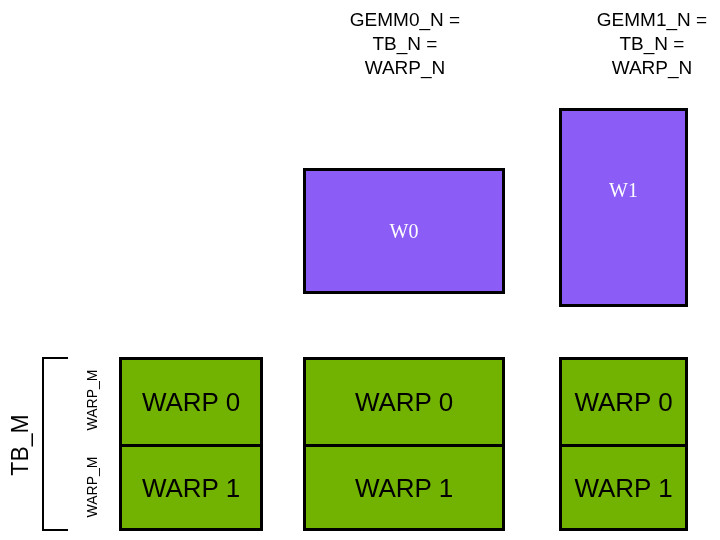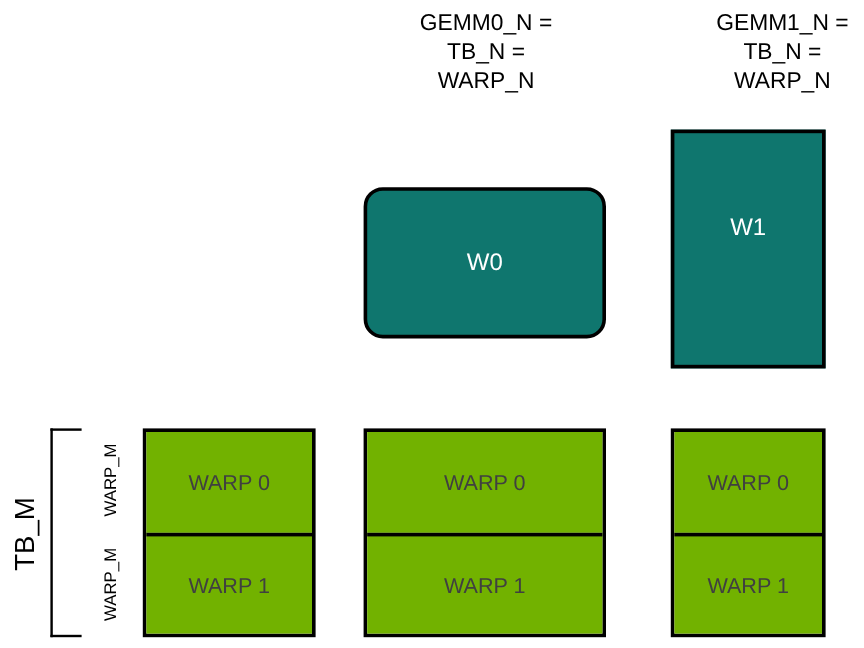--- a/index.html
+++ b/index.html
@@ -27,33 +27,34 @@
     color: #000000;
     white-space: pre-line;
     letter-spacing: 0px;
   }
   #caption-gemm0 { left: 305px; top: 8px; width: 200px; }
   #caption-gemm1 { left: 562px; top: 8px; width: 180px; }
 
   
   .blue-box {
     position: absolute;
-    background: #0f766e;
+    background: #8b5cf6;
     border: 3px solid #000000;
     box-sizing: border-box;
     display: flex;
     align-items: center;
     justify-content: center;
+    font-family: Liberation Serif, serif;
   }
   .blue-box > .box-label {
     color: #ffffff;
     font-size: 20px;
     line-height: 22px;
   }
-  #blue-w0 { left: 303px; top: 156px; width: 202px; height: 126px; border-radius: 16px; }
+  #blue-w0 { left: 303px; top: 168px; width: 202px; height: 126px; }
   #blue-w1 { left: 559px; top: 108px; width: 129px; height: 199px; }
   
   #blue-w1 > .box-label { position: relative; top: -18px; }
 
   
   .green-col {
     position: absolute;
     top: 357px;
     height: 174px;
     border: 3px solid #000000;
@@ -64,22 +65,22 @@
   .green-cell {
     flex: 1 1 50%;
     background: #72B200;
     display: flex;
     align-items: center;
     justify-content: center;
     box-sizing: border-box;
   }
   .green-cell.bottom { border-top: 3px solid #000000; justify-content: center; }
   .green-cell > .cell-label {
-    color: #404040;
-    font-size: 18px;
+    color: #000000;
+    font-size: 26px;
     line-height: 22px;
     white-space: nowrap;
   }
   #green-col-0 { left: 119px; width: 144px; }
   #green-col-1 { left: 303px; width: 202px; }
   #green-col-2 { left: 559px; width: 129px; }
 
   
   #tb-bracket {
     position: absolute;

